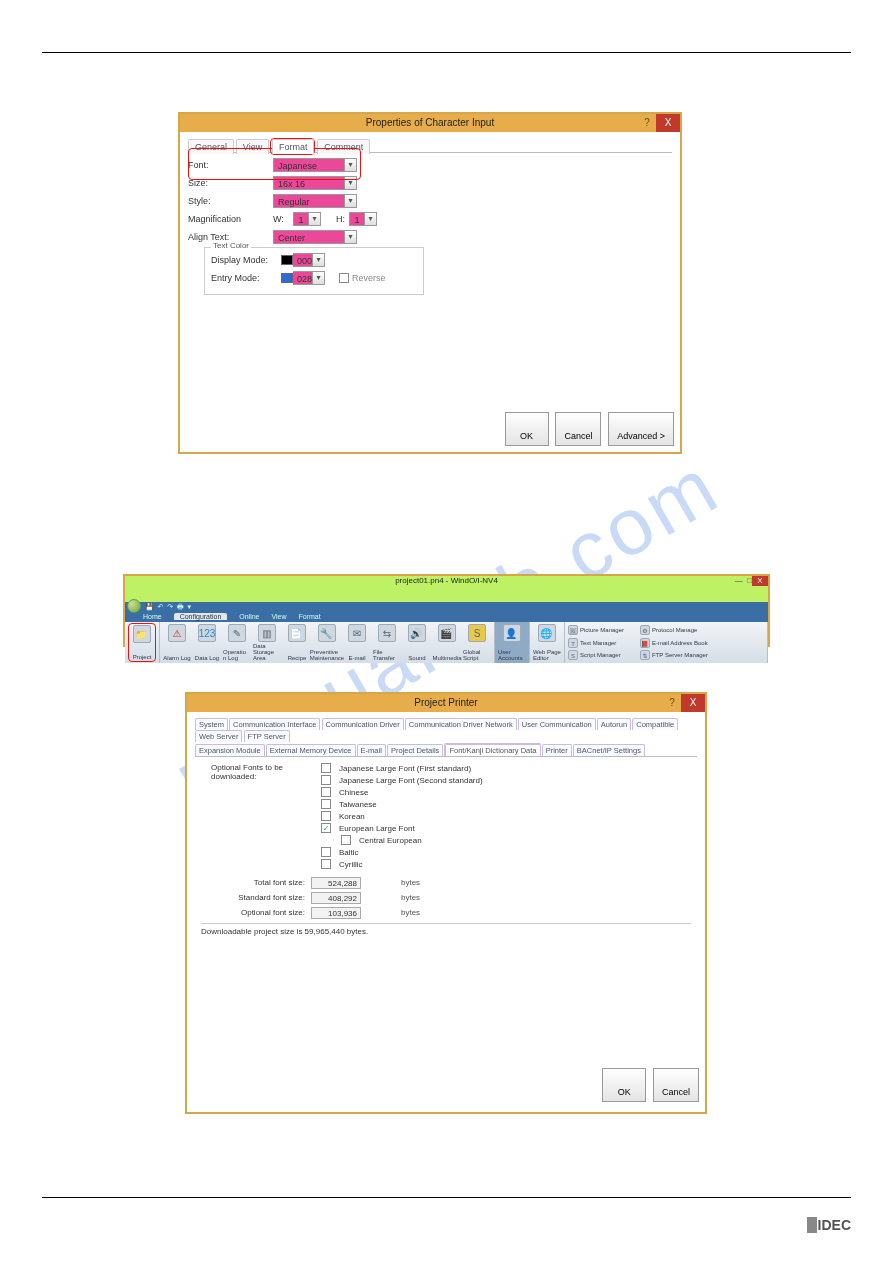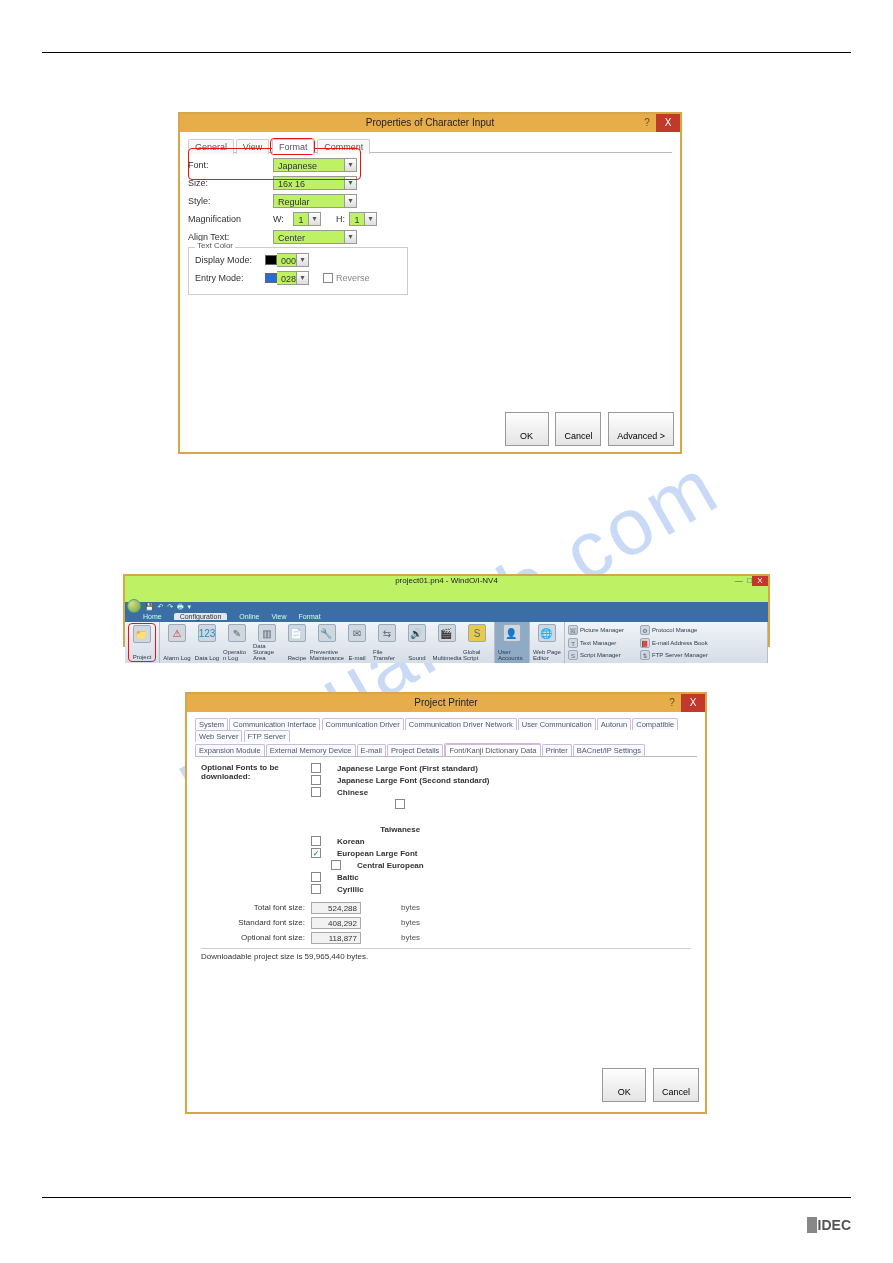--- a/index.html
+++ b/index.html
@@ -20,23 +20,23 @@
   .dlg-body { padding: 6px 8px 8px 8px; }
 
   
   .d1 { left: 178px; top: 112px; width: 504px; height: 342px; }
   .tabs { height: 15px; border-bottom: 1px solid #bbb; margin-bottom: 4px; }
   .tab { display: inline-block; padding: 0 6px; height: 15px; line-height: 15px; font-size: 9px; color: #556; border: 1px solid #ccc; border-bottom: none; background: #f7f7f7; border-radius: 2px 2px 0 0; margin-right: -1px; }
   .tab.active { background: #fff; font-weight: normal; position: relative; z-index: 2; }
   .red-box { border: 1.5px solid #e11; border-radius: 4px; padding: 0 1px; display: inline-block; }
   .form-row { display: flex; align-items: center; height: 16px; margin-bottom: 2px; font-size: 9px; color: #333; }
   .form-row .lab { width: 85px; }
-  .form-row .field { height: 14px; border: 1px solid #999; background: #bef264; padding: 0 4px; line-height: 14px; font-size: 9px; }
+  .form-row .field { height: 14px; border: 1px solid #999; background: #ec4899; padding: 0 4px; line-height: 14px; font-size: 9px; }
   .form-row .drop { width: 12px; height: 14px; border: 1px solid #999; border-left: none; background: linear-gradient(#fff,#ddd); text-align: center; line-height: 12px; font-size: 8px; color: #555; }
-  .group { border: 1px solid #ccc; padding: 4px 6px 6px 6px; margin: 2px 0; position: relative; width: 220px; }
+  .group { border: 1px solid #ccc; padding: 4px 6px 6px 6px; margin: 2px 16px; position: relative; width: 220px; }
   .group .legend { position: absolute; top: -7px; left: 6px; background: #fff; padding: 0 2px; font-size: 8px; color: #555; }
   .color-swatch { display: inline-block; width: 12px; height: 10px; border: 1px solid #666; vertical-align: middle; }
   .btn { display: inline-block; height: 16px; min-width: 44px; line-height: 14px; text-align: center; font-size: 9px; border: 1px solid #999; background: linear-gradient(#fefefe,#e4e4e4); padding: 16px 8px; margin-left: 4px; }
   .btn-row { position: absolute; right: 6px; bottom: 6px; }
   .big-red-rect { position: absolute; border: 1.5px solid #e11; border-radius: 4px; }
 
   
   .ribbon-fig { position: absolute; left: 123px; top: 574px; width: 647px; height: 73px; border: 2px solid #d6a647; }
   .ribbon-titlebar { background: #bef264; height: 26px; position: relative; }
   .ribbon-titlebar .title { position: absolute; left: 50%; transform: translateX(-50%); font-size: 8px; line-height: 10px; color: #222; }
@@ -54,22 +54,22 @@
   .rib-item .icon { width: 18px; height: 18px; background: #d0d7df; border: 1px solid #9ab; border-radius: 2px; display: flex; align-items: center; justify-content: center; font-size: 10px; color: #567; }
   .rib-item-wide { width: 70px; align-items: flex-start; }
   .rib-item-wide .row { display: flex; align-items: center; gap: 2px; font-size: 6px; color: #2a3a4a; height: 12px; }
   .rib-item-wide .smicon { width: 10px; height: 10px; background: #d0d7df; border: 1px solid #9ab; border-radius: 2px; font-size: 6px; text-align: center; line-height: 10px; color: #567; }
   .red-box-rib { border: 1.5px solid #e11; border-radius: 4px; }
 
   
   .d2 { left: 185px; top: 692px; width: 522px; height: 422px; }
   .tabrow2 { font-size: 7.5px; color: #556; margin-bottom: 1px; line-height: 11px; }
   .tabrow2 span { border: 1px solid #cbd; border-bottom: none; padding: 0 3px; display: inline-block; background: #f7faff; border-radius: 2px 2px 0 0; margin-right: -1px; }
-  .fontlist { margin: 6px 0 4px 6px; font-size: 8px; color: #333; font-weight: bold; }
-  .fontlist .opt { display: flex; align-items: center; gap: 16px; margin-bottom: 2px; margin-left: 110px; }
+  .fontlist { margin: 6px 0 4px 16px; font-size: 8px; color: #333; }
+  .fontlist .opt { display: flex; align-items: center; gap: 8px; margin-bottom: 2px; margin-left: 110px; }
   .fontlist .lab0 { display: inline-block; width: 110px; vertical-align: top; }
   .cb { width: 10px; height: 10px; border: 1px solid #888; background: #fff; display: inline-flex; align-items: center; justify-content: center; font-size: 8px; color: #2a6; }
   .sizes { font-size: 8px; color: #333; margin: 4px 0 0 6px; }
   .sizes .row { display: flex; align-items: center; height: 15px; }
   .sizes .row .lab { width: 110px; text-align: right; padding-right: 6px; }
   .sizes .row .box { width: 50px; height: 12px; border: 1px solid #aaa; background: #f2f2f2; text-align: right; padding: 0 3px; line-height: 12px; font-size: 8px; }
   .sizes .row .unit { margin-left: 6px; color: #555; padding-left: 34px; }
   .kanji-row { margin: 4px 0 0 6px; }
   .dl-note { margin: 2px 0 0 6px; font-size: 8px; color: #333; }
 </style>
@@ -304,21 +304,21 @@
                 <span>Japanese Large Font (First standard)</span>
               </div>
             <div class="opt" style="margin-left:0;">
                 <span class="cb"></span>
                 <span>Japanese Large Font (Second standard)</span>
               </div>
             <div class="opt" style="margin-left:0;">
                 <span class="cb"></span>
                 <span>Chinese</span>
               </div>
-            <div class="opt" style="margin-left:0;flex-direction:column;">
+            <div class="opt" style="margin-left:0;">
                 <span class="cb"></span>
                 <span>Taiwanese</span>
               </div>
             <div class="opt" style="margin-left:0;">
                 <span class="cb"></span>
                 <span>Korean</span>
               </div>
             <div class="opt" style="margin-left:0;">
                 <span class="cb">✓</span>
                 <span>European Large Font</span>
@@ -345,21 +345,21 @@
             <span class="box">524,288</span>
             <span class="unit">bytes</span>
           </div>
         <div class="row">
             <span class="lab">Standard font size:</span>
             <span class="box">408,292</span>
             <span class="unit">bytes</span>
           </div>
         <div class="row">
             <span class="lab">Optional font size:</span>
-            <span class="box">118,877</span>
+            <span class="box">103,936</span>
             <span class="unit">bytes</span>
           </div>
       </div>
       <hr style="margin:3px 6px; border:none; border-top:1px solid #ccc;">
       <div class="dl-note">Downloadable project size is 59,965,440 bytes.</div>
 
       <div class="btn-row">
         <span class="btn">OK</span>
         <span class="btn">Cancel</span>
       </div>

